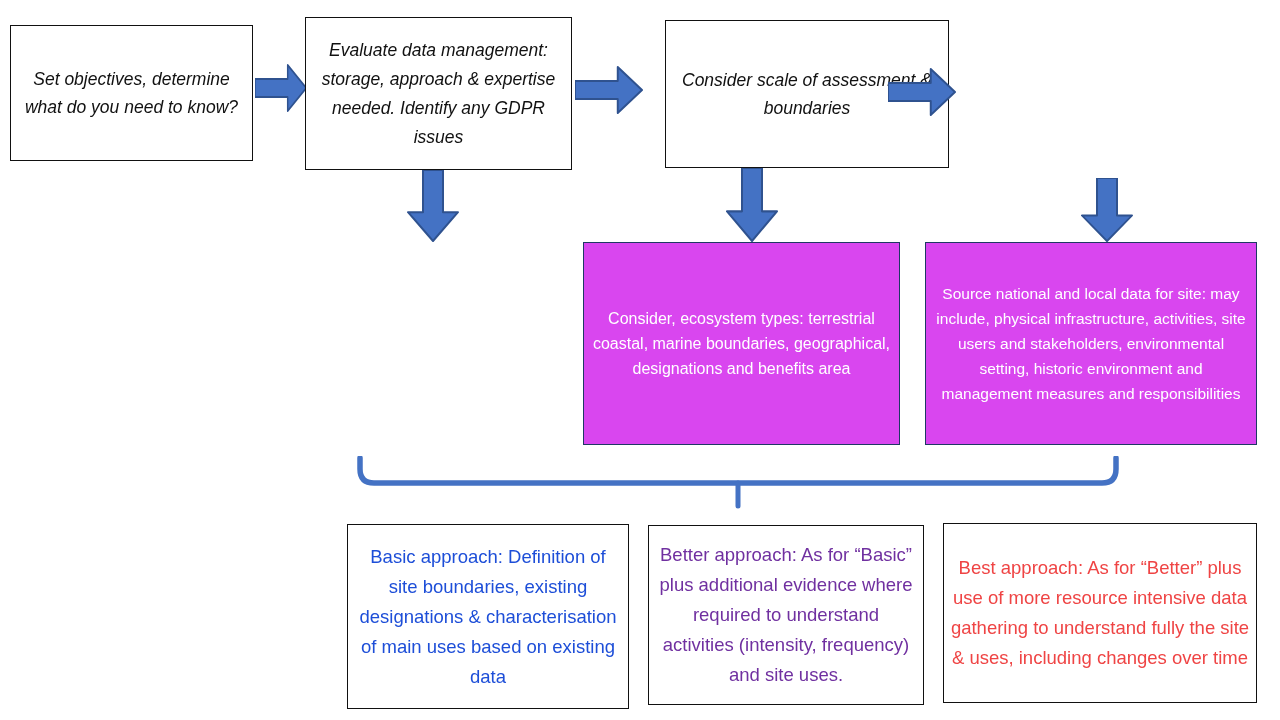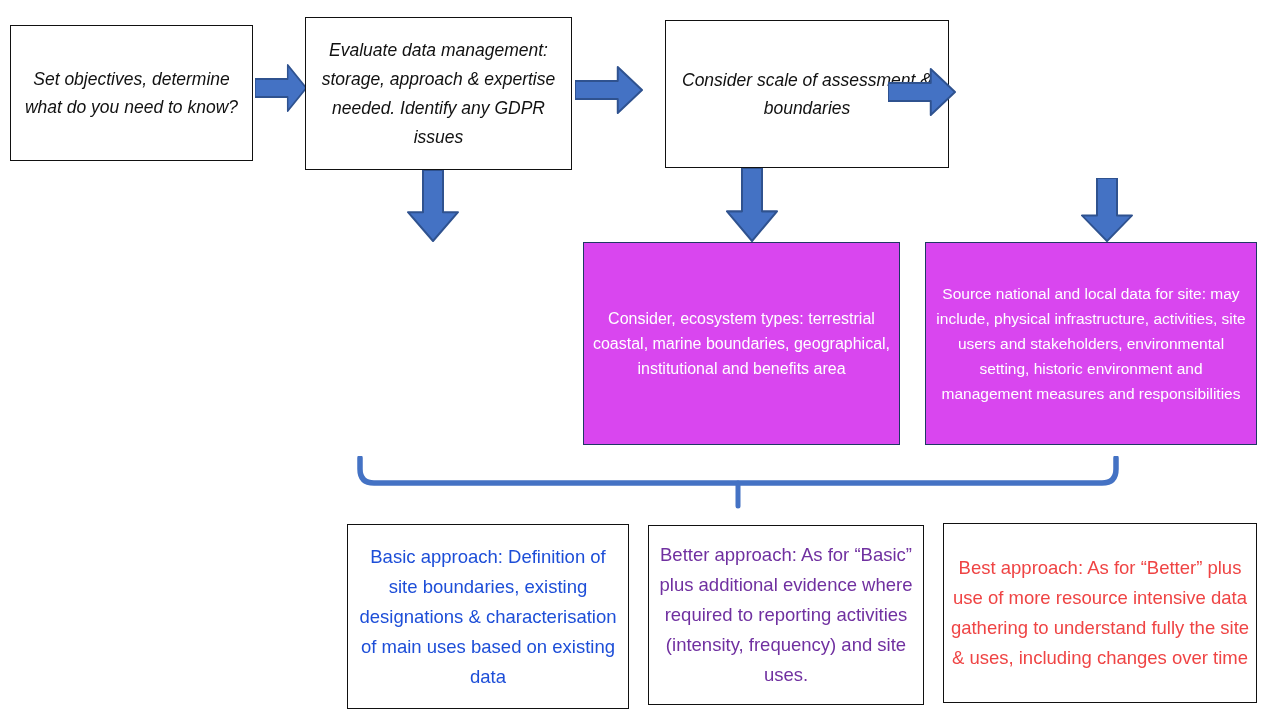--- a/index.html
+++ b/index.html
@@ -97,36 +97,36 @@
         <polygon points="16,0 36,0 36,41 51,41 26,69 1,41 16,41" fill="#4472C4" stroke="#2F528F" stroke-width="2" stroke-linejoin="round"></polygon>
       </svg>
   </div>
   <div class="arrow" id="da3">
     <svg viewBox="0 0 52 70" preserveAspectRatio="none">
         <polygon points="16,0 36,0 36,41 51,41 26,69 1,41 16,41" fill="#4472C4" stroke="#2F528F" stroke-width="2" stroke-linejoin="round"></polygon>
       </svg>
   </div>
 
   <div class="box blue-box" id="m2">
-    <span>Consider, ecosystem types: terrestrial coastal, marine boundaries, geographical, institutional and benefits area</span>
+    <span>Consider, ecosystem types: terrestrial coastal, marine boundaries, geographical, designations and benefits area</span>
   </div>
   <div class="box blue-box" id="m3">
     <span>Source national and local data for site: may include, physical infrastructure, activities, site users and stakeholders, environmental setting, historic environment and management measures and responsibilities</span>
   </div>
 
   <div class="brace" id="brace">
     <svg viewBox="0 0 764 54" preserveAspectRatio="none">
       <path d="M4,2 L4,13 Q4,27 18,27 L746,27 Q760,27 760,13 L760,2" fill="none" stroke="#4472C4" stroke-width="5.5" stroke-linecap="round"></path>
       <path d="M382,27 L382,50" fill="none" stroke="#4472C4" stroke-width="5" stroke-linecap="round"></path>
     </svg>
   </div>
 
   <div class="box bottom-box" id="b1" style="color: #1d4ed8;">
     <span>Basic approach: Definition of site boundaries, existing designations &amp; characterisation of main uses based on existing data</span>
   </div>
   <div class="box bottom-box" id="b2" style="color: rgb(112, 48, 160);">
-    <span>Better approach: As for “Basic” plus additional evidence where required to reporting activities (intensity, frequency) and site uses.</span>
+    <span>Better approach: As for “Basic” plus additional evidence where required to understand activities (intensity, frequency) and site uses.</span>
   </div>
   <div class="box bottom-box" id="b3" style="color: #ef4444;">
     <span>Best approach: As for “Better” plus use of more resource intensive data gathering to understand fully the site &amp; uses, including changes over time</span>
   </div>
 
 </div>
 
 </body></html>

